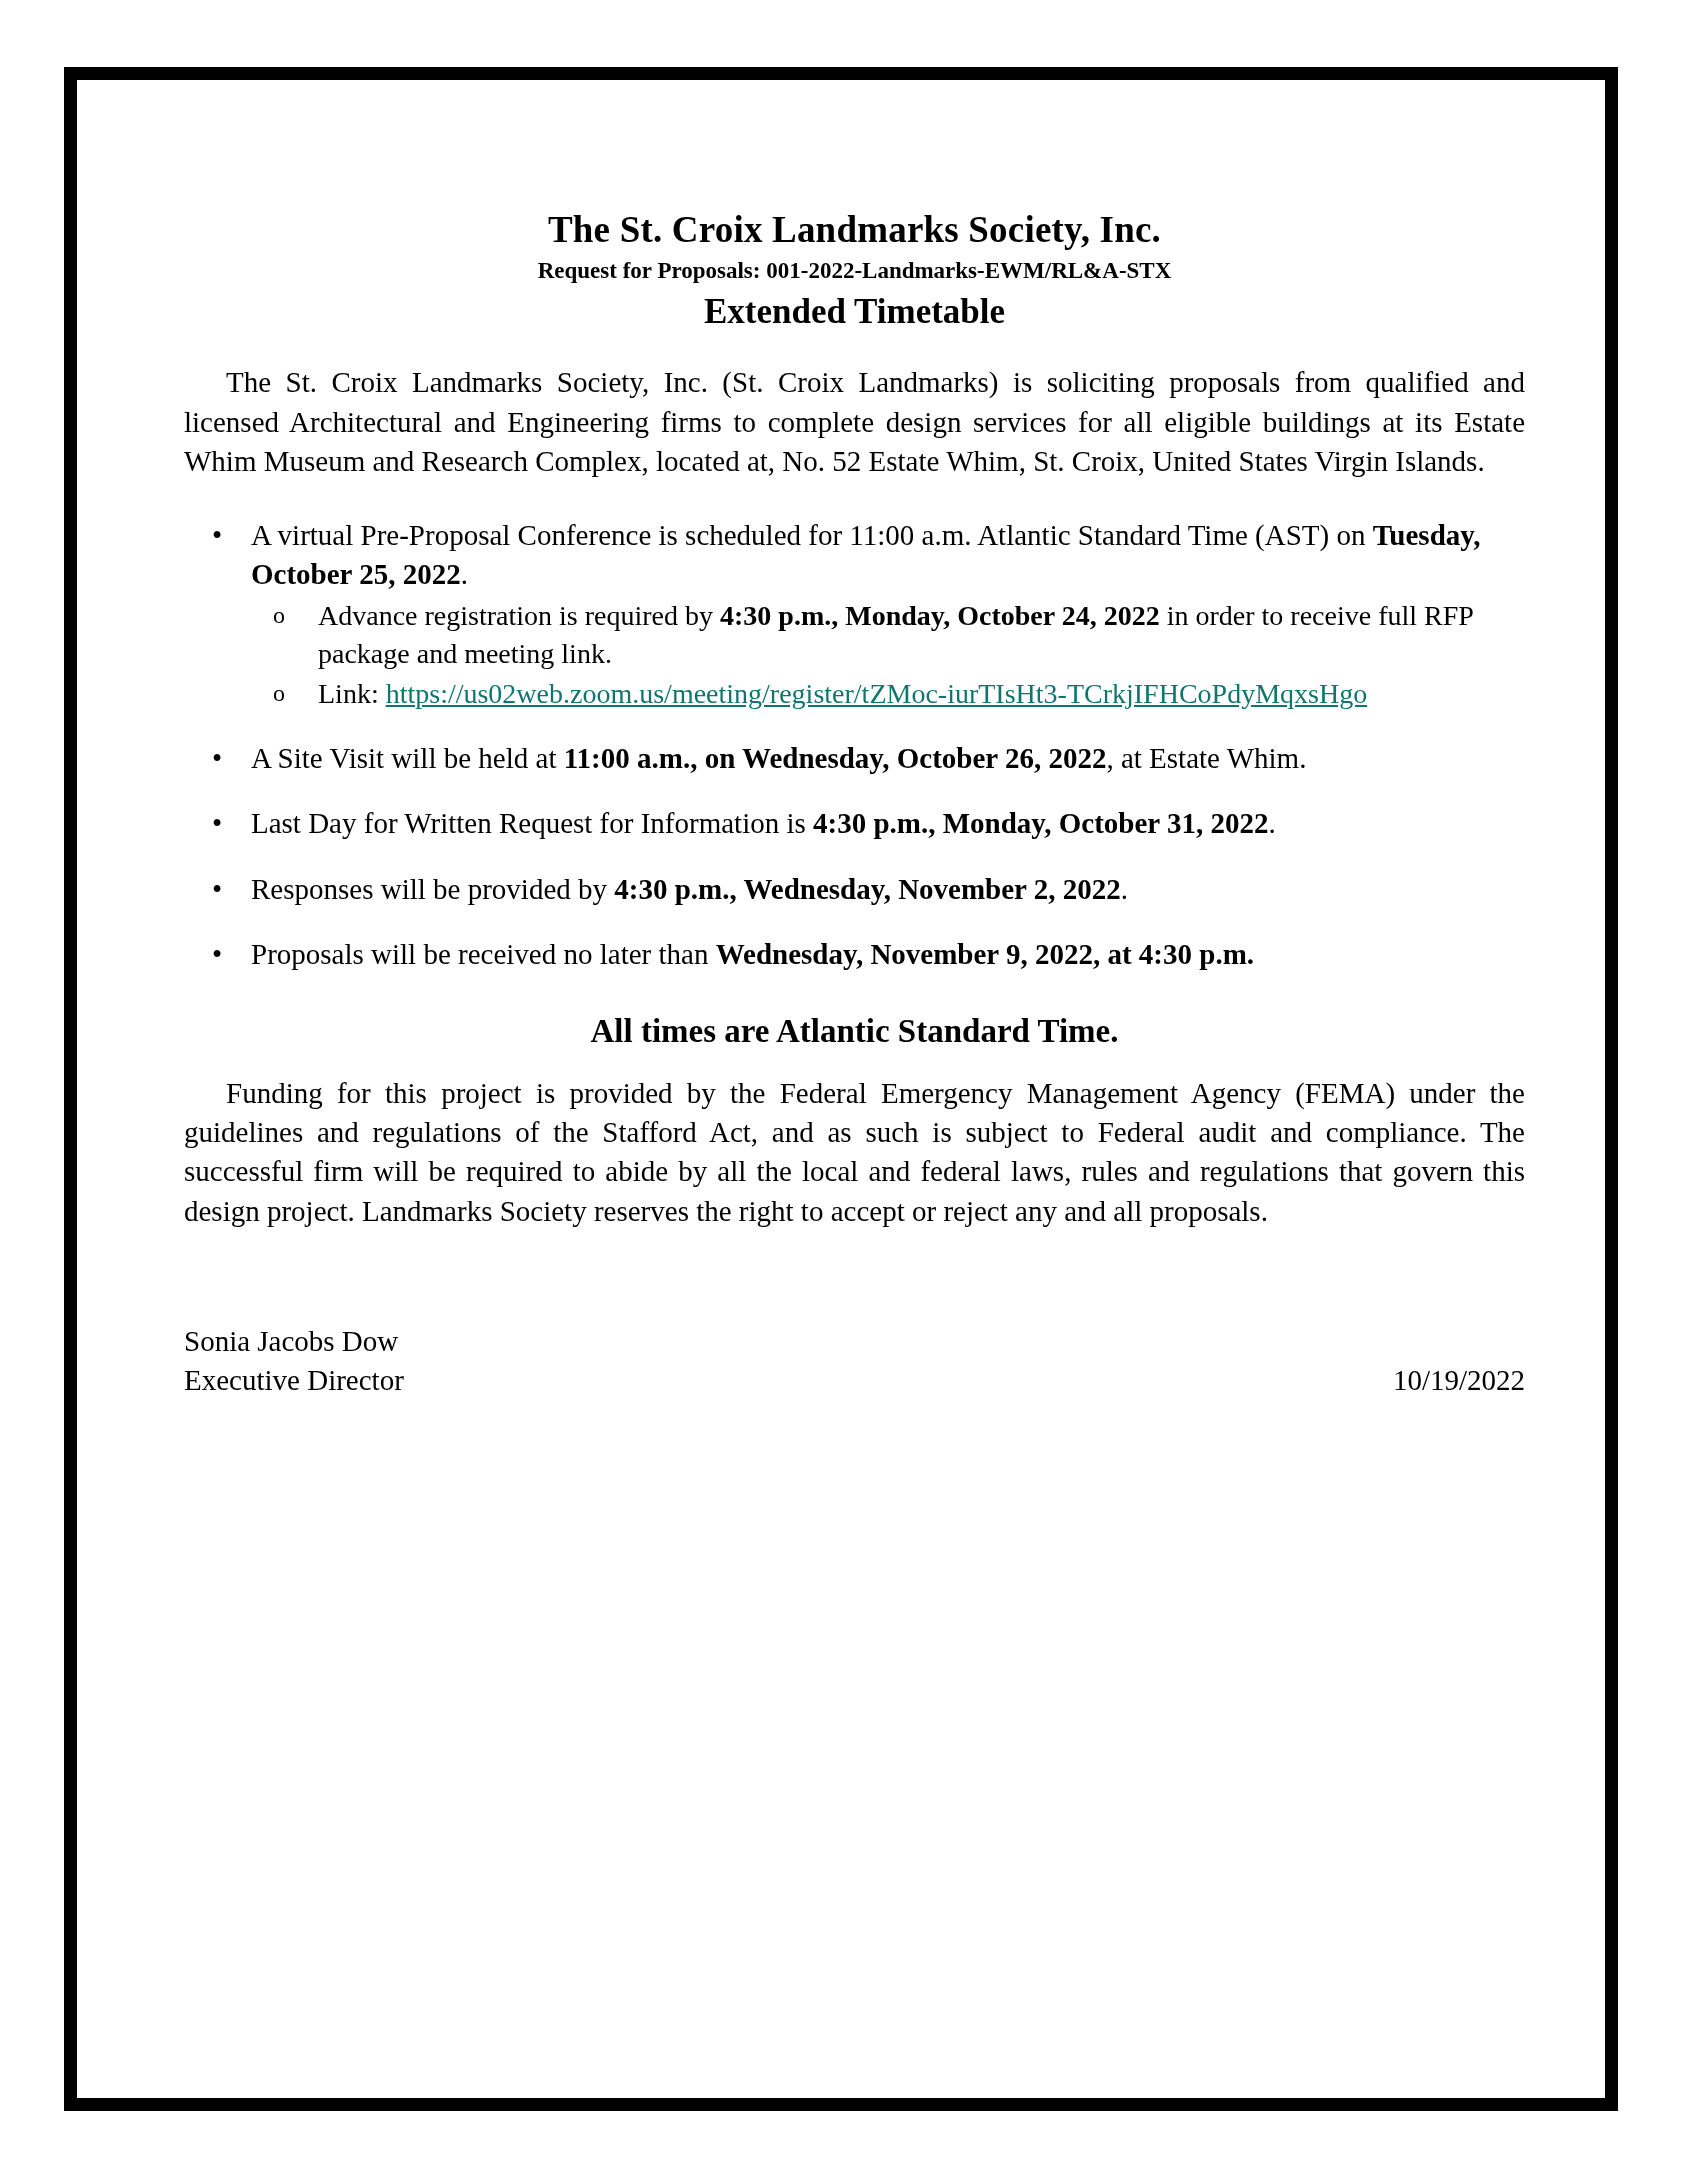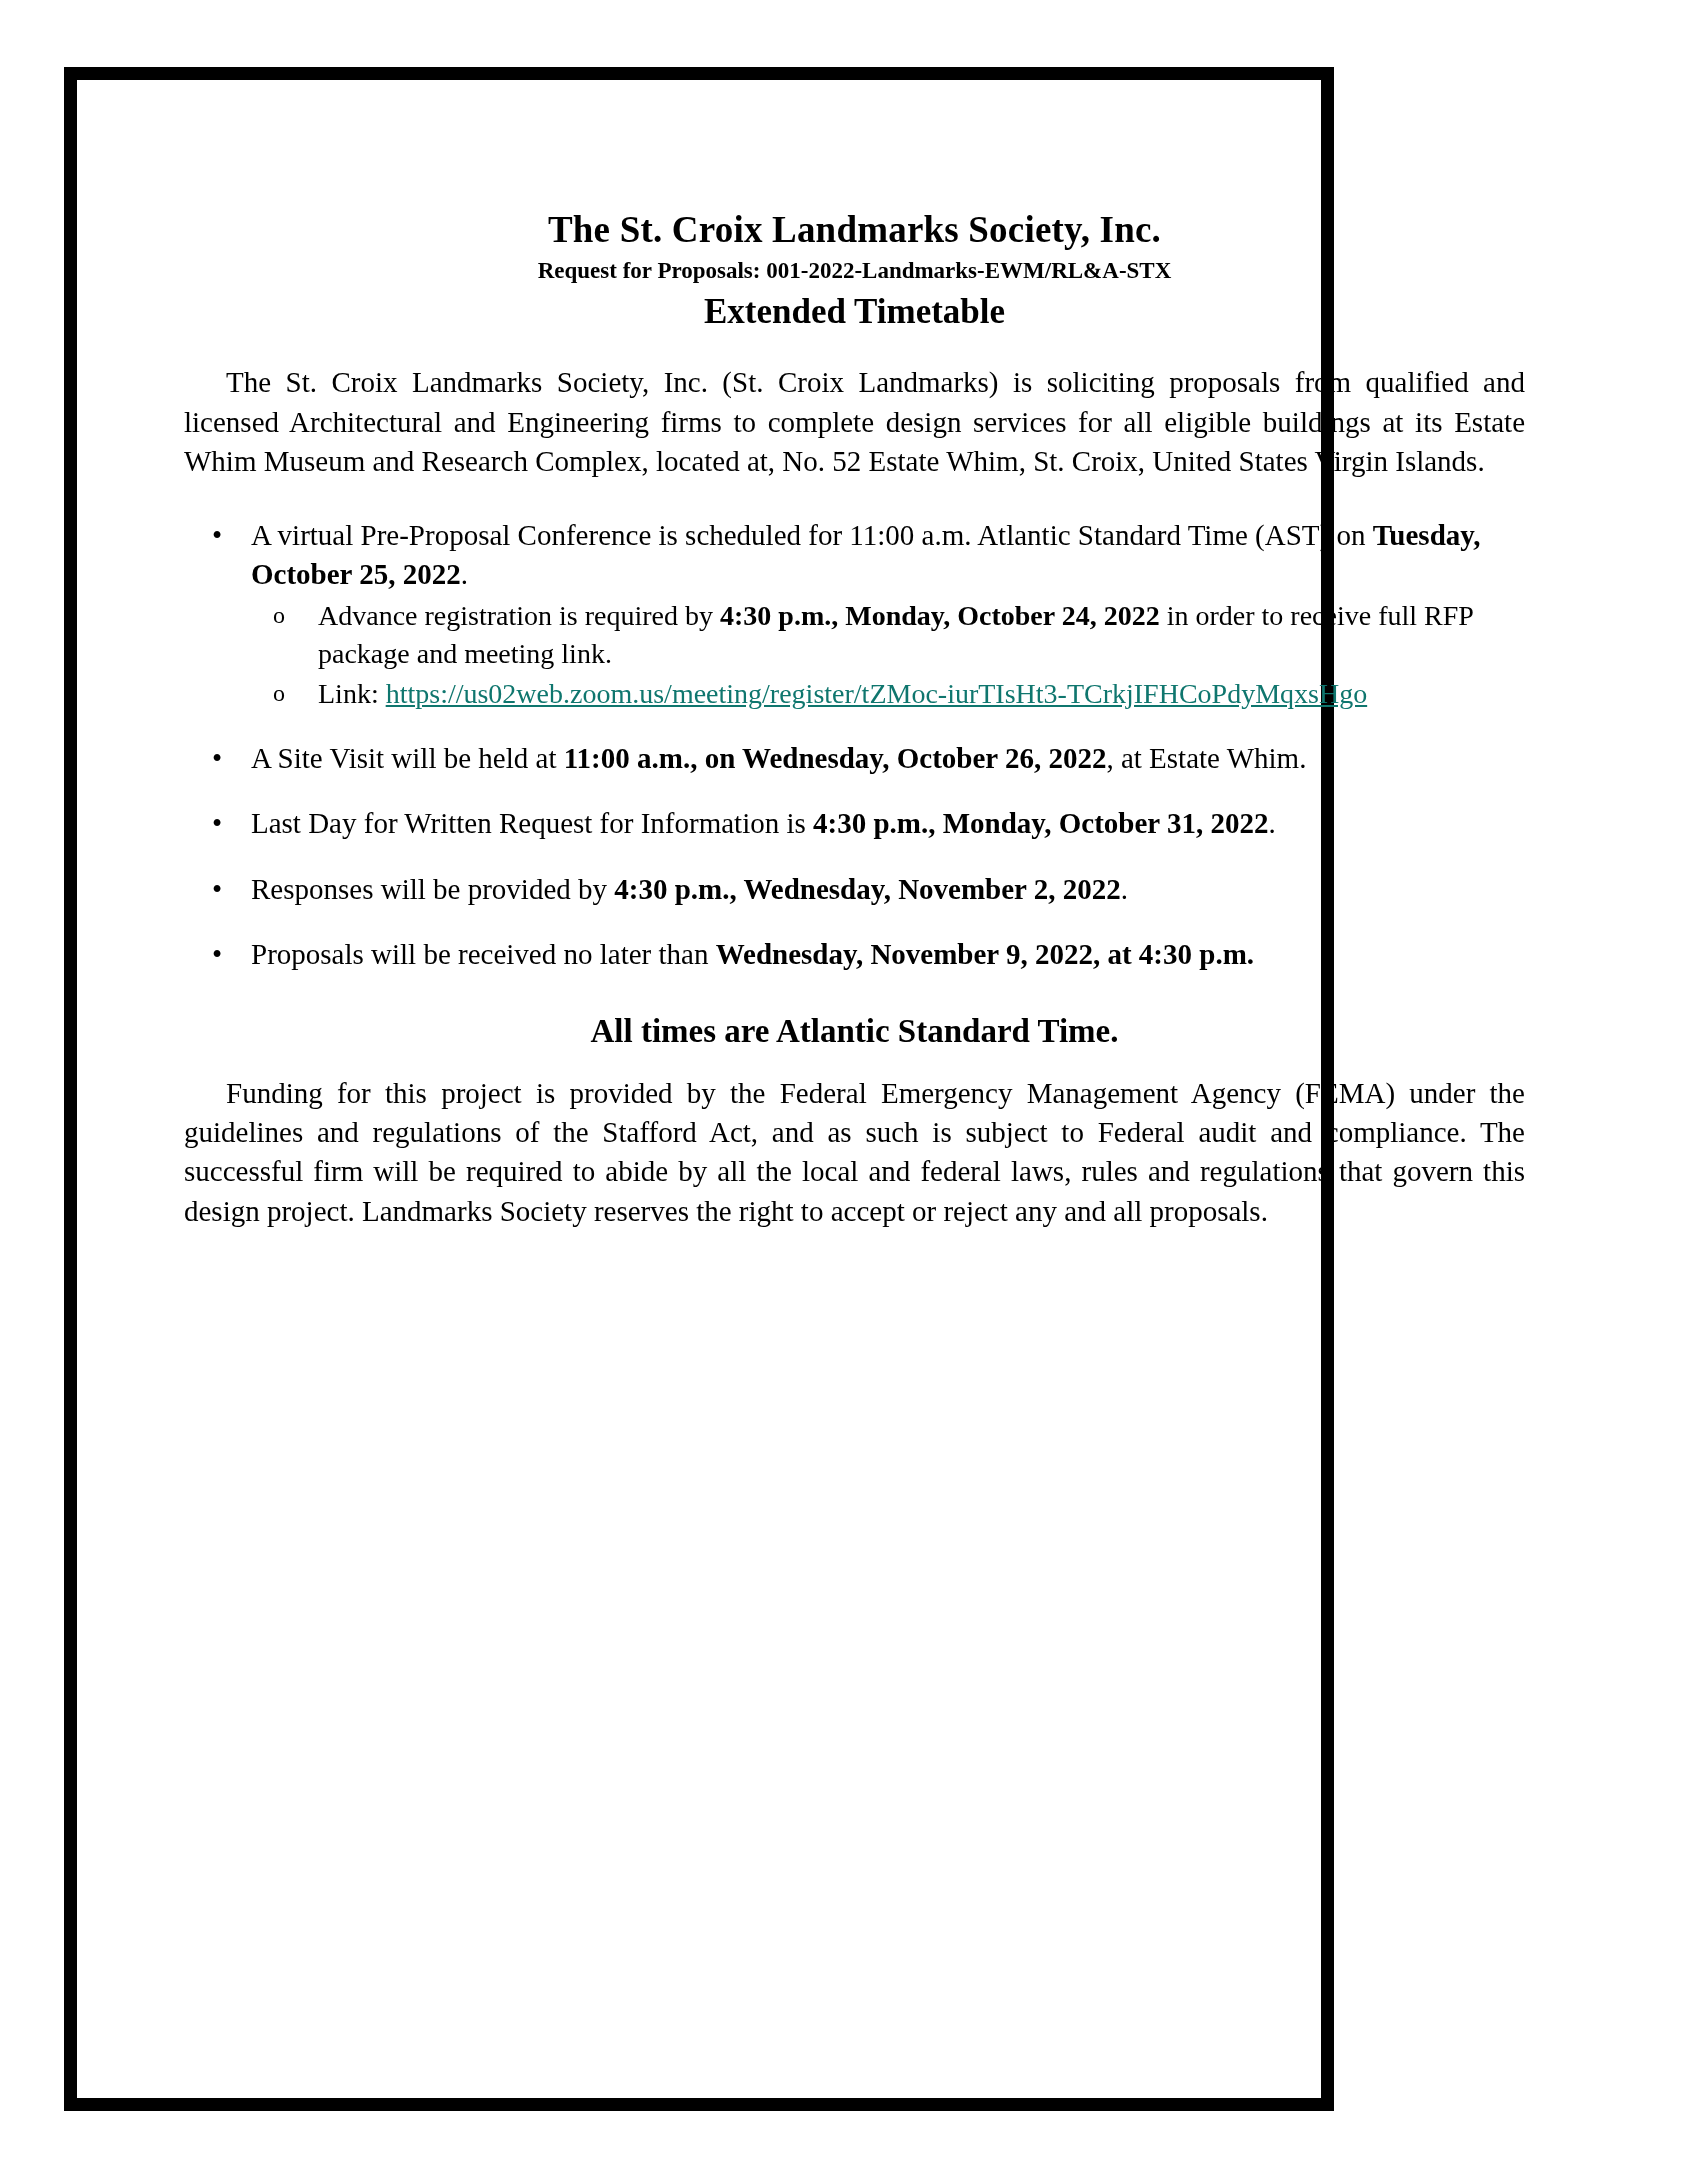--- a/index.html
+++ b/index.html
@@ -13,21 +13,21 @@
     font-family: "Liberation Serif", "DejaVu Serif", serif;
     color: #000000;
     -webkit-font-smoothing: antialiased;
   }
 
   
   #page {
     position: absolute;
     left: 64px;
     top: 67px;
-    width: 1270px;
+    width: 1554px;
     height: 2044px;
     border: 13px solid #000000;
     box-sizing: border-box;
     background: #ffffff;
   }
   #content {
     position: absolute;
     left: 107px;
     top: 129px;
     width: 1341px;
@@ -192,16 +192,23 @@
         <span class="marker">•</span>
         <span>Proposals will be received no later than </span><b>Wednesday, November 9, 2022, at 4:30 p.m.</b><span></span>
       </li>
 
     </ul>
 
     <div class="center-bold">All times are Atlantic Standard Time.</div>
 
     <p class="body tight">Funding for this project is provided by the Federal Emergency Management Agency (FEMA) under the guidelines and regulations of the Stafford Act, and as such is subject to Federal audit and compliance.  The successful firm will be required to abide by all the local and federal laws, rules and regulations that govern this design project.  Landmarks Society reserves the right to accept or reject any and all proposals.</p>
 
+    <div class="sig">
+      <span class="sig-line">Sonia Jacobs Dow</span>
+      <div class="sig-row">
+        <span class="sig-line">Executive Director</span>
+        <span class="sig-date">10/19/2022</span>
+      </div>
+    </div>
 
   </div>
 </div>
 
 
 </body></html>

